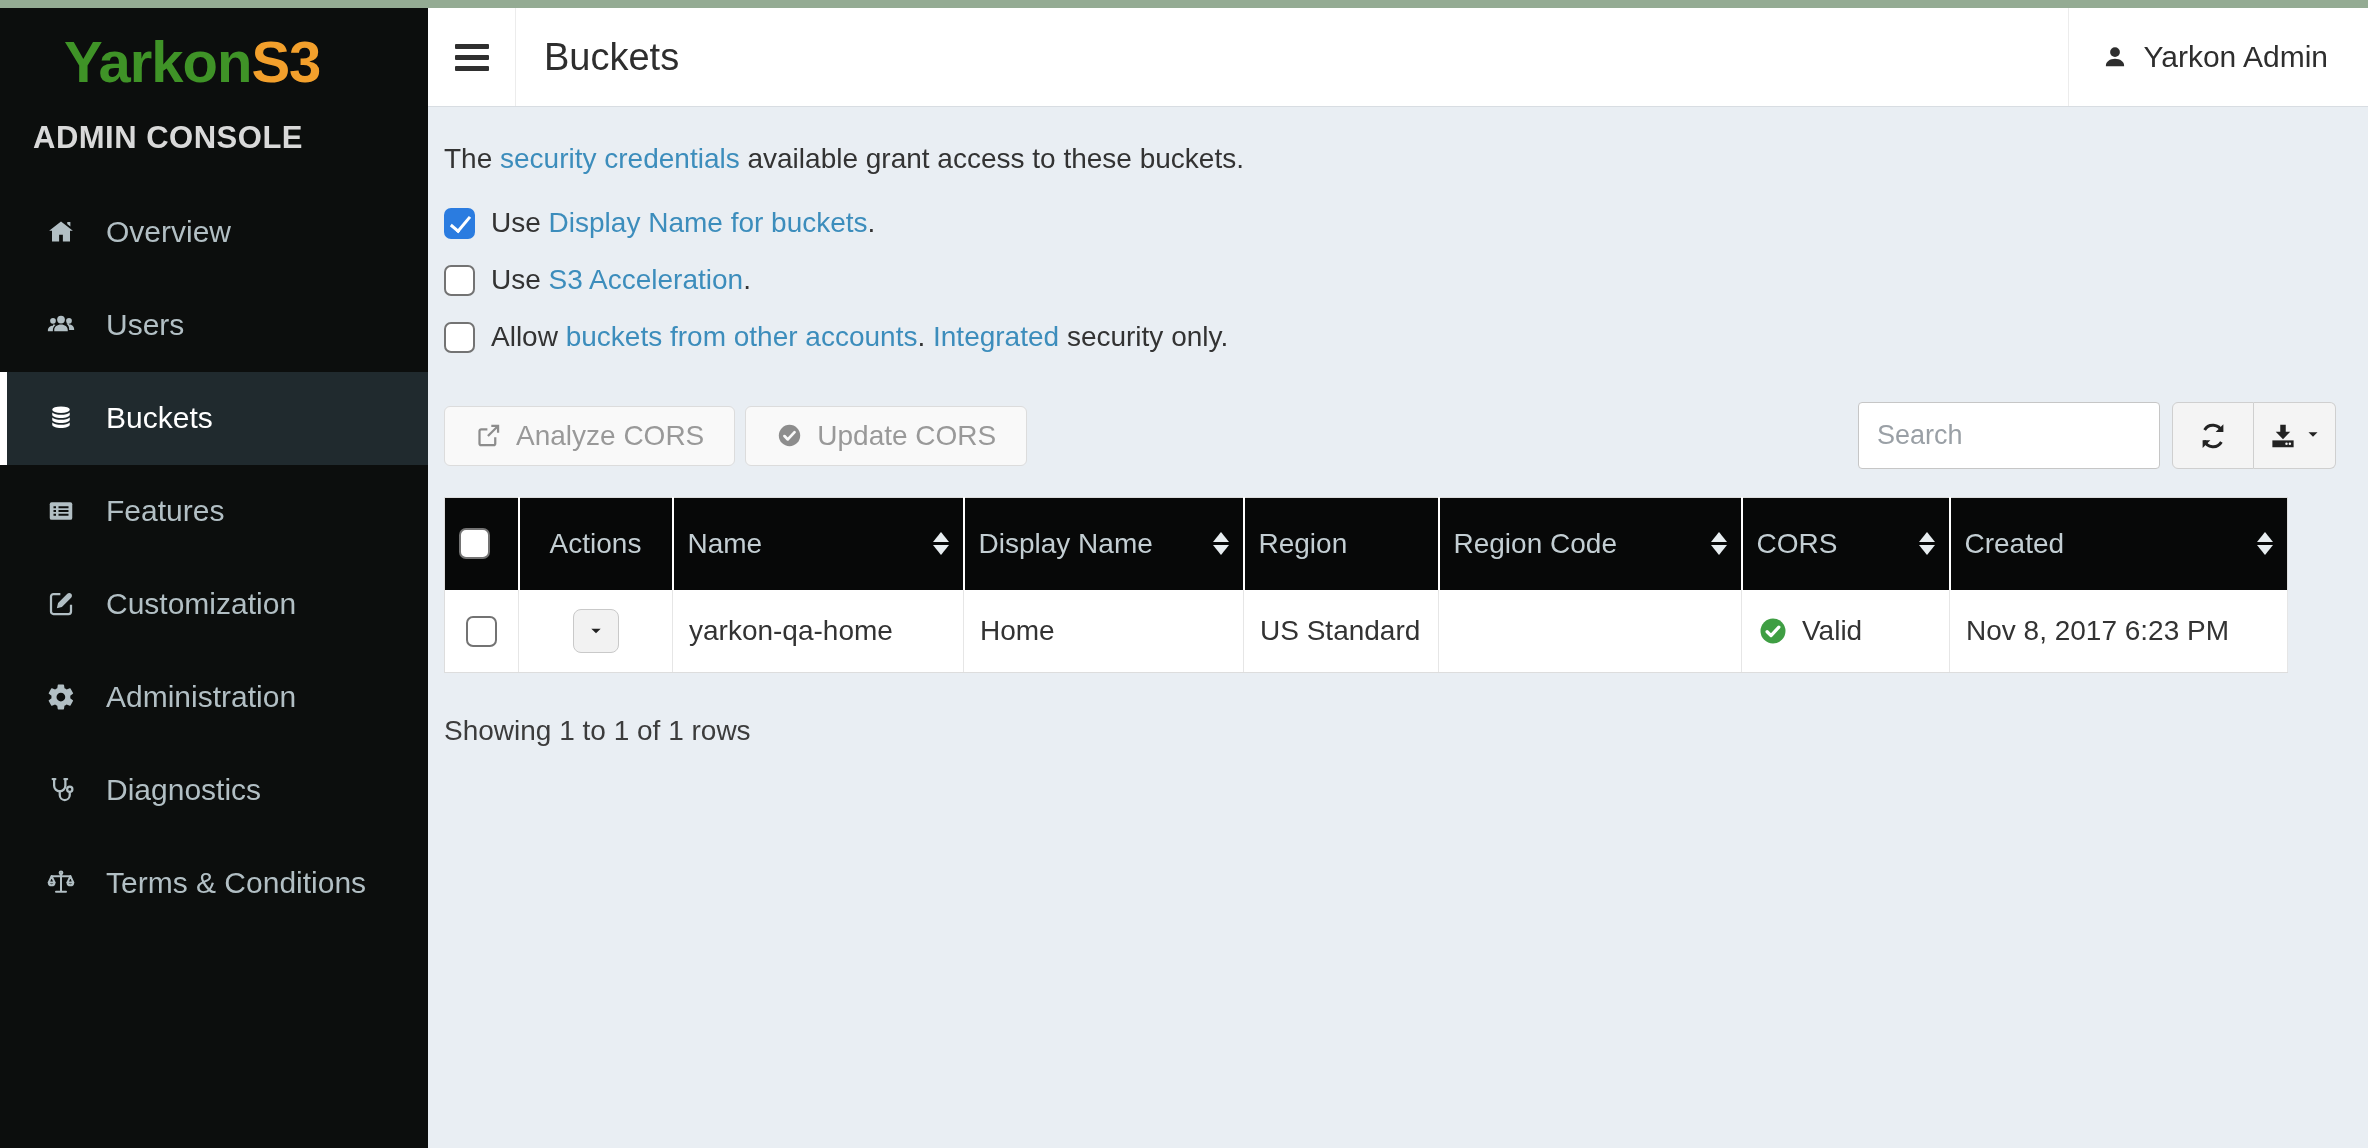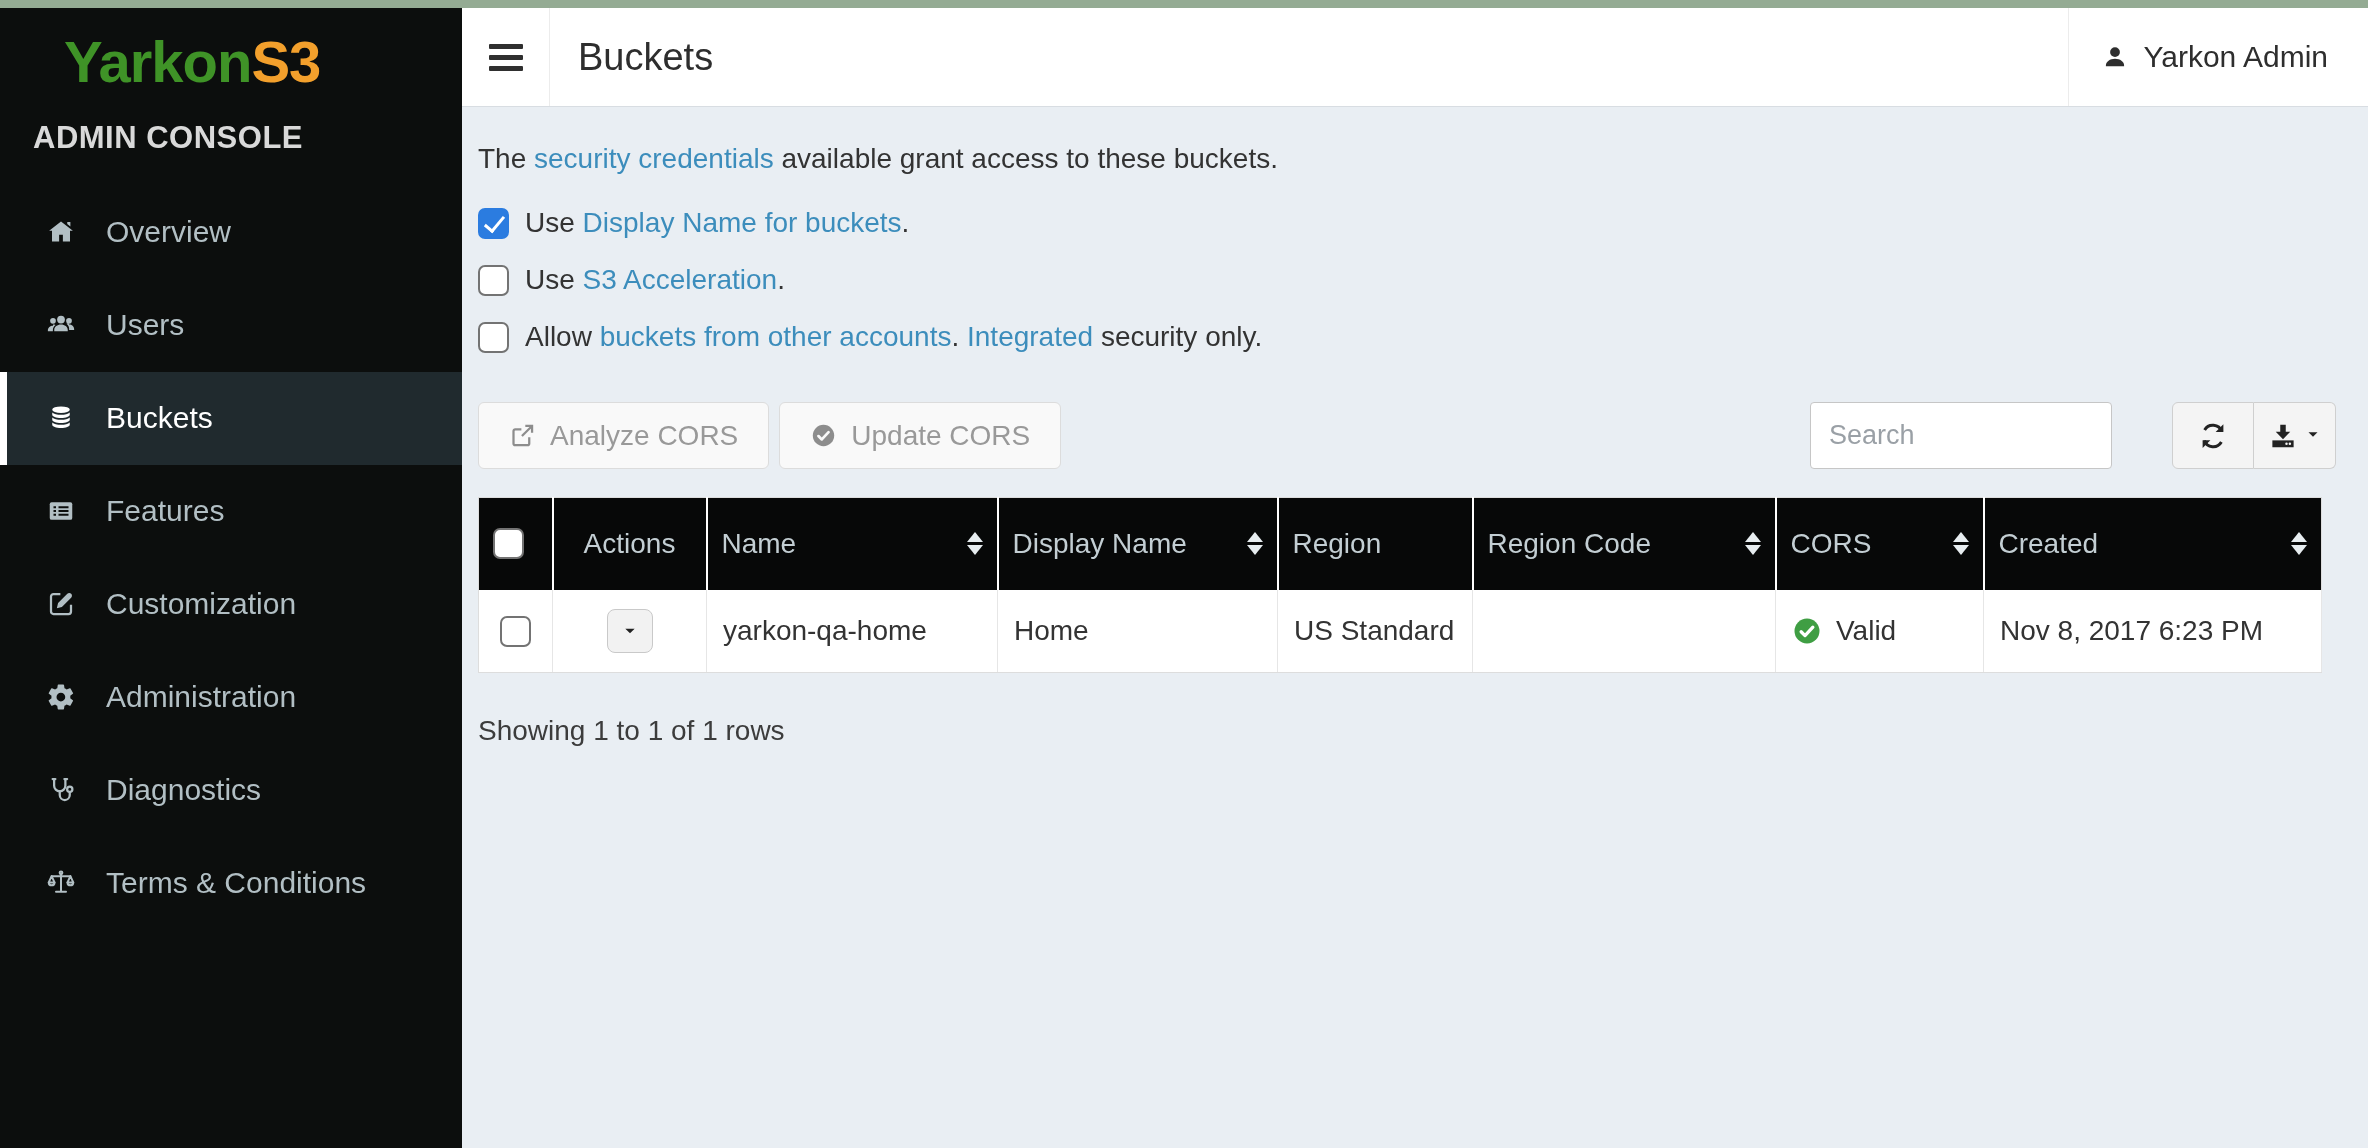--- a/index.html
+++ b/index.html
@@ -3,21 +3,21 @@
 <meta charset="utf-8">
 <style>
   * { margin:0; padding:0; box-sizing:border-box; }
   html,body { width:2368px; height:1148px; overflow:hidden; }
   body { font-family:"Liberation Sans","DejaVu Sans",sans-serif; background:#e9eef3; color:#333; }
   .page { width:2368px; height:1148px; display:flex; flex-direction:column; }
   .topbar { height:8px; background:#94ab93; flex:none; }
   .cols { flex:1; display:flex; min-height:0; }
 
   
-  .sidebar { width:462px; flex:none; background:#0c0e0d; color:#b2bfc4; }
+  .sidebar { width:428px; flex:none; background:#0c0e0d; color:#b2bfc4; }
   .logo { padding:22px 0 0 64px; font-weight:700; font-size:58px; letter-spacing:-1px; line-height:1.1; cursor:pointer; }
   .logo-green { color:#3f9327; }
   .logo-orange { color:#f3a02c; }
   .admin-label { margin:26px 0 0 33px; font-size:31px; font-weight:700; letter-spacing:.5px; color:#d9d9d9; }
   .nav { margin-top:30px; display:flex; flex-direction:column; }
   .nav-item { display:flex; align-items:center; height:93px; padding-left:39px; border-left:7px solid transparent; color:#b2bfc4; text-decoration:none; font-size:30px; cursor:pointer; }
   .nav-item .nav-icon { width:44px; height:32px; display:flex; align-items:center; flex:none; }
   .nav-item .nav-icon svg { width:30px; height:30px; }
   .nav-item .nav-label { margin-left:16px; }
   .nav-item.active { background:#202a2e; border-left-color:#ffffff; color:#ffffff; }
@@ -37,24 +37,24 @@
   .desc { font-size:28px; color:#333; }
   a.lnk { color:#3c8dbc; text-decoration:none; cursor:pointer; }
 
   .options { margin-top:28px; }
   .opt-row { display:flex; align-items:center; margin-bottom:17px; font-size:28px; height:40px;margin-top:8px; }
   .opt-cb { appearance:none; -webkit-appearance:none; width:31px; height:31px; border:2.5px solid #737373; border-radius:7px; background:#fff; position:relative; flex:none; margin-right:16px; cursor:pointer; }
   .opt-cb:checked { background:#2b7ce0; border-color:#2b7ce0; }
   .opt-cb:checked::after { content:""; position:absolute; left:9px; top:2px; width:8px; height:17px; border:solid #fff; border-width:0 3.5px 3.5px 0; transform:rotate(40deg); }
 
   .toolbar { margin-top:45px; display:flex; align-items:center; }
-  .btn { height:67px; display:inline-flex; align-items:center; gap:14px; padding:0 30px; font-size:28px; border:1px solid #dcdcdc; border-radius:6px; background:#f9f9f9; color:#999; cursor:pointer; font-family:inherit; }
+  .btn { height:60px; display:inline-flex; align-items:center; gap:14px; padding:0 30px; font-size:28px; border:1px solid #dcdcdc; border-radius:6px; background:#f9f9f9; color:#999; cursor:pointer; font-family:inherit; }
   .btn svg { width:27px; height:27px; color:#8d8d8d; }
   .btn + .btn { margin-left:10px; }
-  .toolbar-right { margin-left:auto; display:flex; align-items:center;gap:48px; }
+  .toolbar-right { margin-left:auto; display:flex; align-items:center; }
   .search-input { width:302px; height:67px; border:1px solid #c6c6c6; border-radius:4px; padding:0 18px; font-size:27px; color:#333; font-family:inherit; background:#fff; }
   .search-input::placeholder { color:#9aa0a6; }
   .btn-group { display:flex; margin-left:12px; }
   .icon-btn { width:82px; height:67px; background:#f4f4f4; border:1px solid #cfcfcf; display:inline-flex; align-items:center; justify-content:center; gap:6px; cursor:pointer; color:#222; }
   .icon-btn svg { width:30px; height:30px; }
   .icon-btn .caret svg { width:18px; height:18px; }
   .icon-btn:first-child { border-radius:6px 0 0 6px; }
   .icon-btn:last-child { border-radius:0 6px 6px 0; border-left:none; }
 
   

